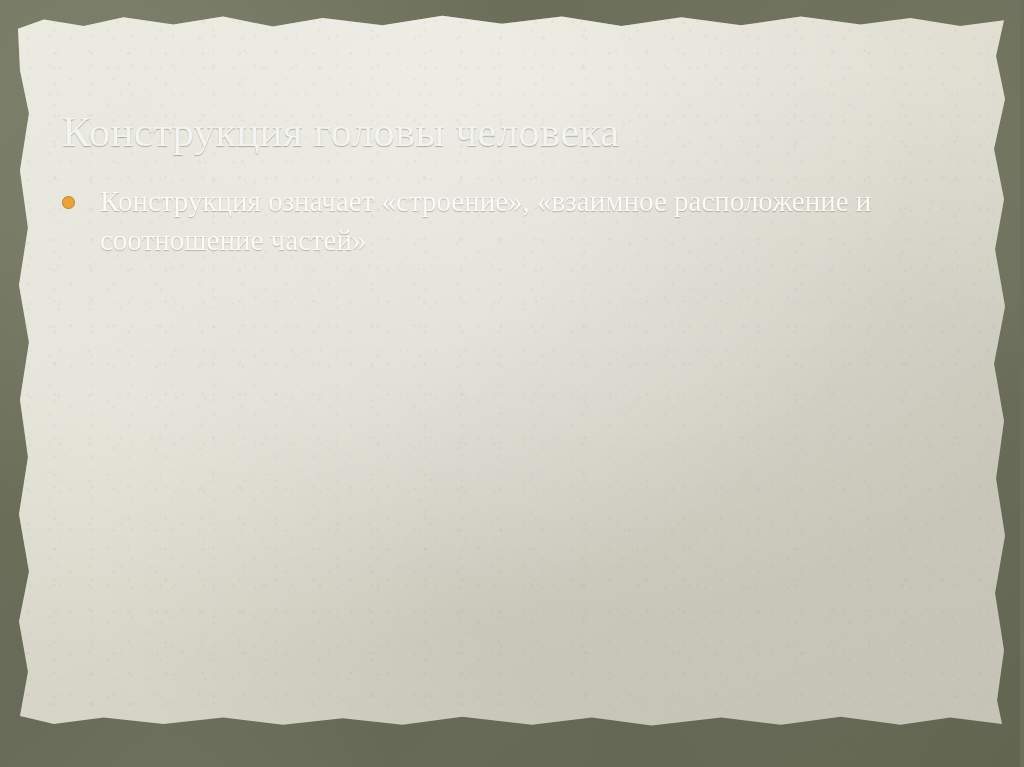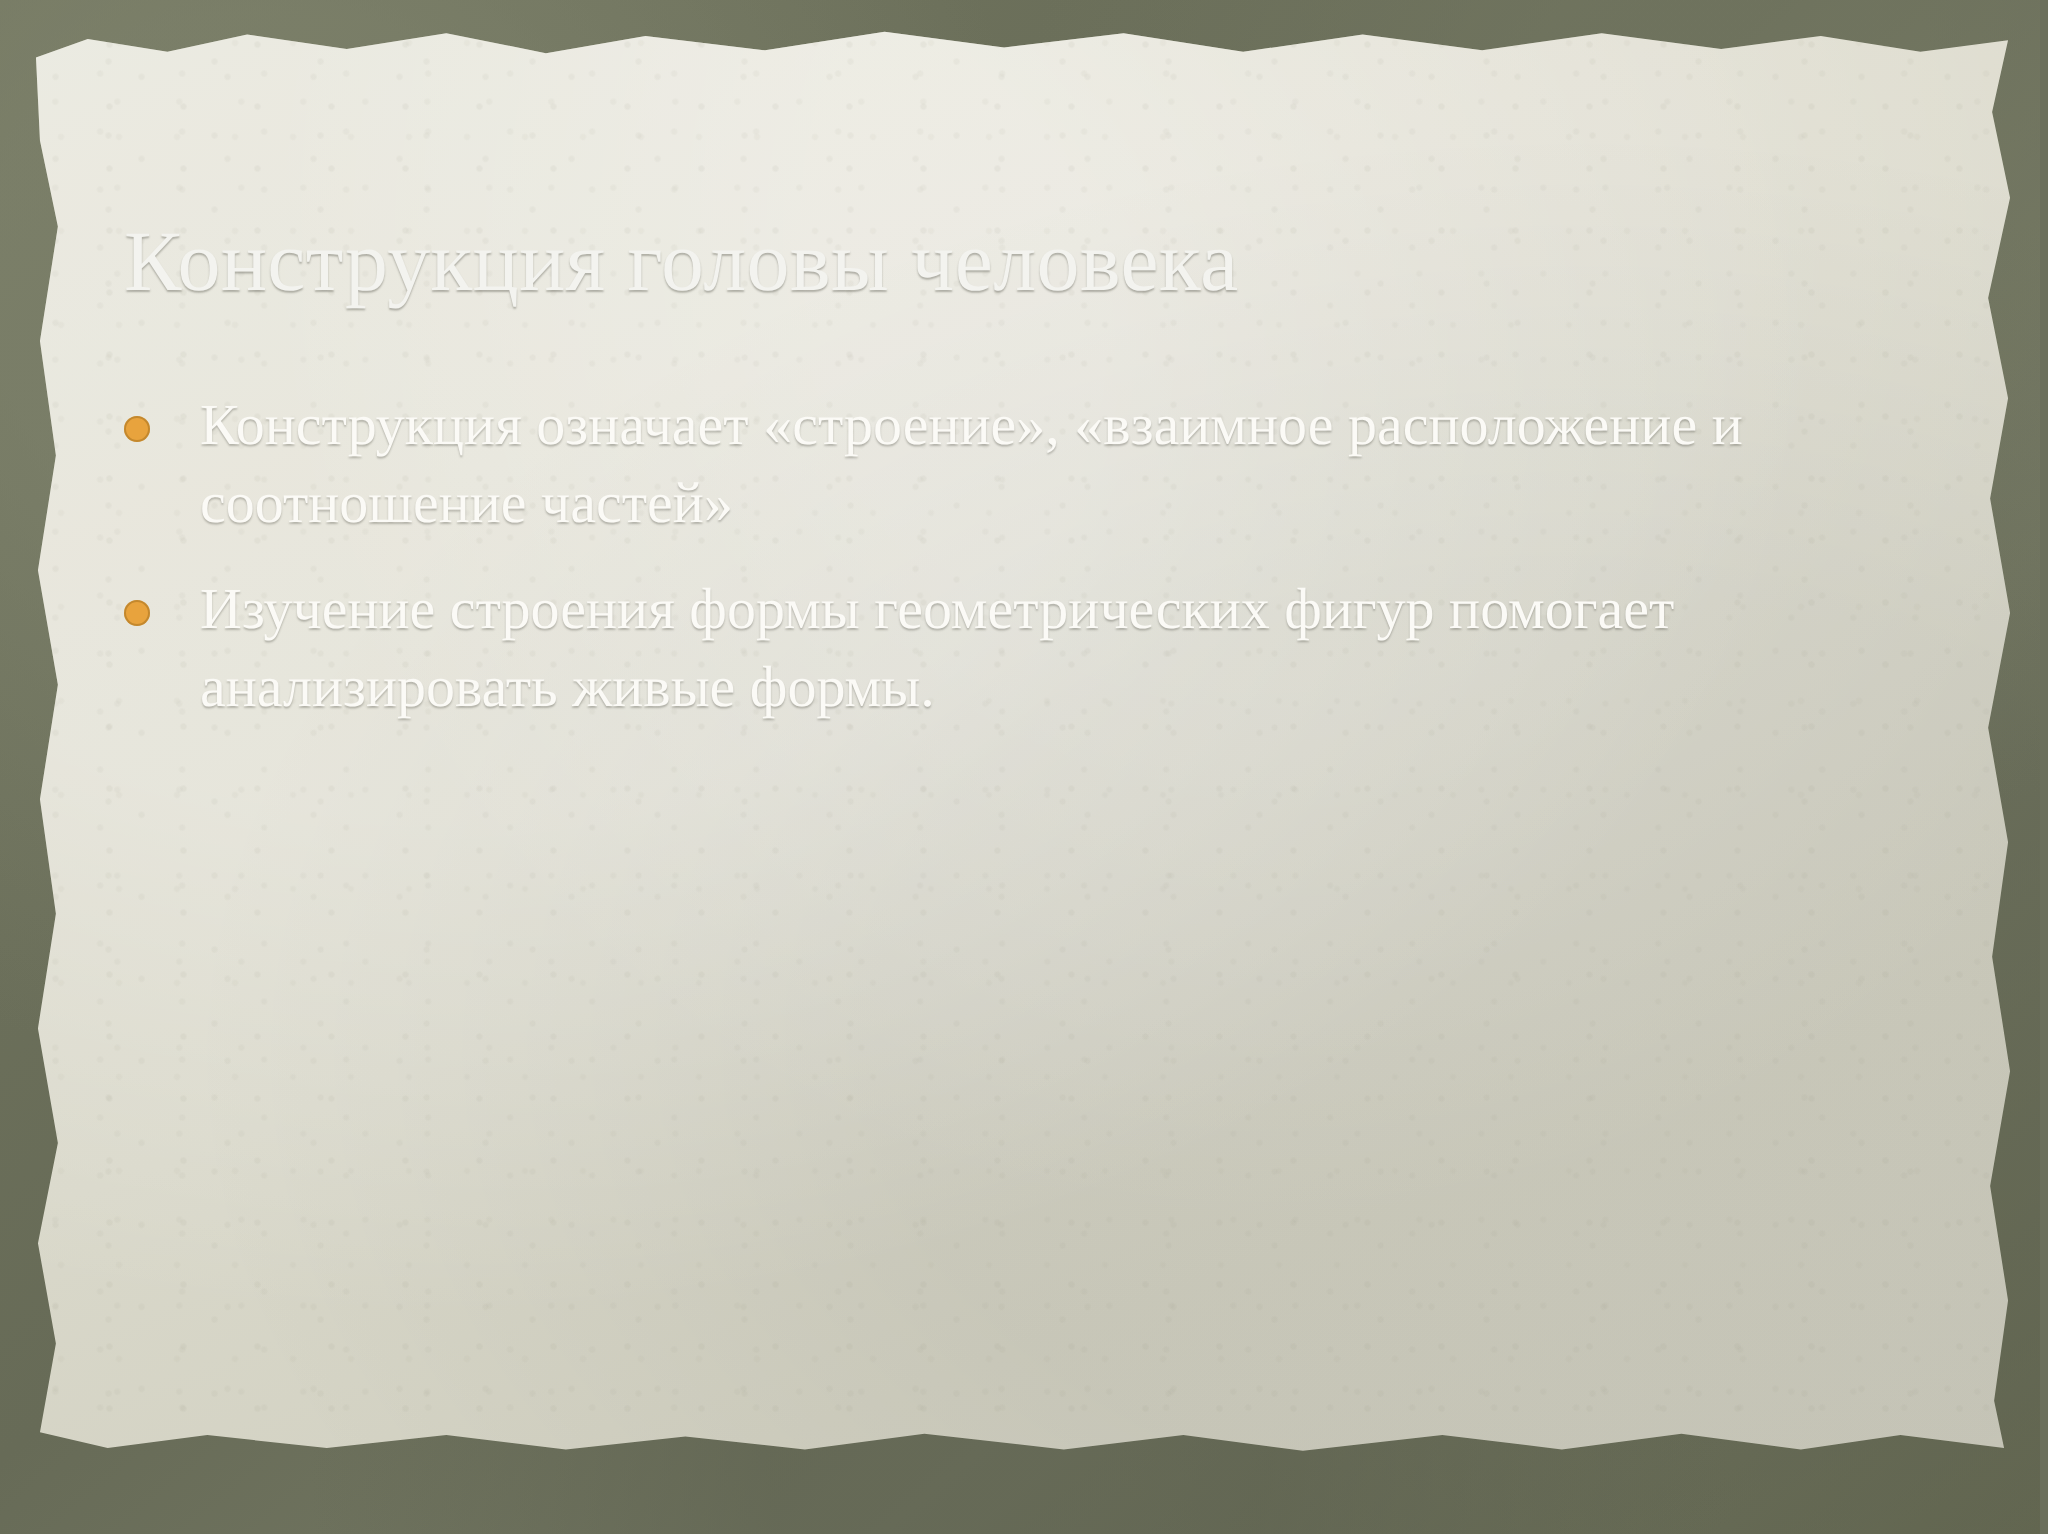--- a/index.html
+++ b/index.html
@@ -95,21 +95,21 @@
     font-size: 43px;
     line-height: 1.15;
     color: #f3f3ef;
     font-weight: normal;
     letter-spacing: 0.2px;
     text-shadow: 0 1px 1px rgba(60,60,50,0.35);
   }
   .bullets {
     position: absolute;
     left: 46px;
-    top: 194px;
+    top: 182px;
     width: 930px;
     list-style: none;
     margin: 0;
     padding: 0;
   }
   .bullet {
     position: relative;
     padding-left: 54px;
     margin-bottom: 14px;
     font-size: 29px;
@@ -141,22 +141,18 @@
 
     <h1 class="slide-title">Конструкция головы человека</h1>
 
     <ul class="bullets">
 
       <li class="bullet">
         <span class="bullet-marker"></span>
         <span>Конструкция означает «строение», «взаимное расположение и соотношение частей»</span>
       </li>
 
-      <li class="bullet">
-        <span class="bullet-marker"></span>
-        <span>Изучение строения формы геометрических фигур помогает анализировать живые формы.</span>
-      </li>
 
 
     </ul>
 
   </div>
 </div>
 
 </body></html>

